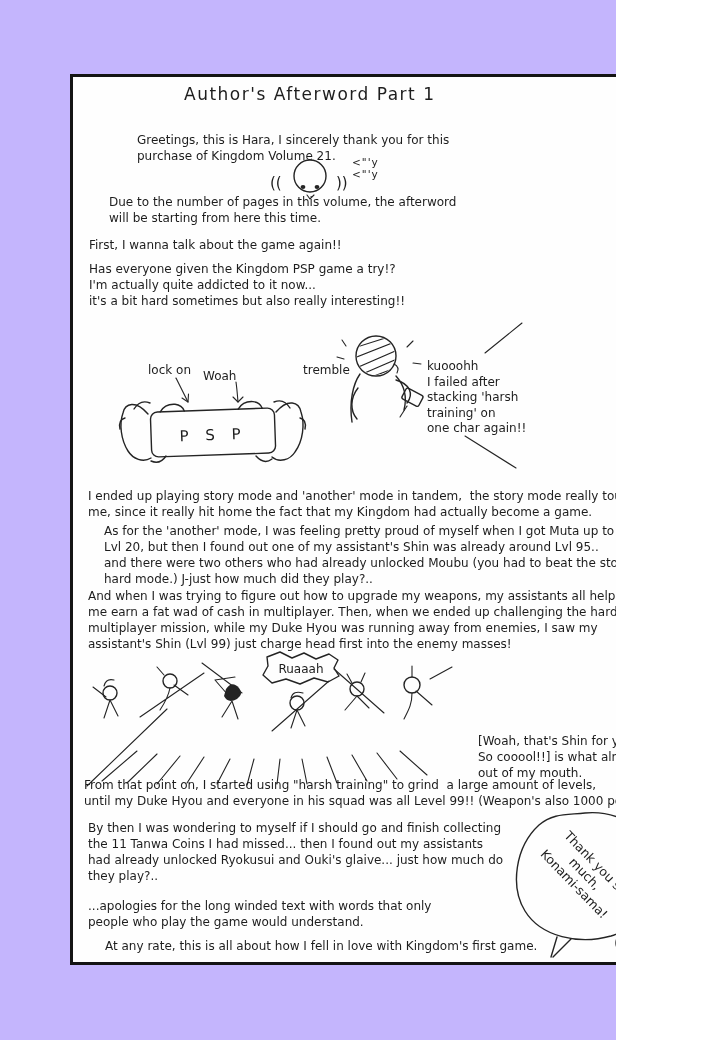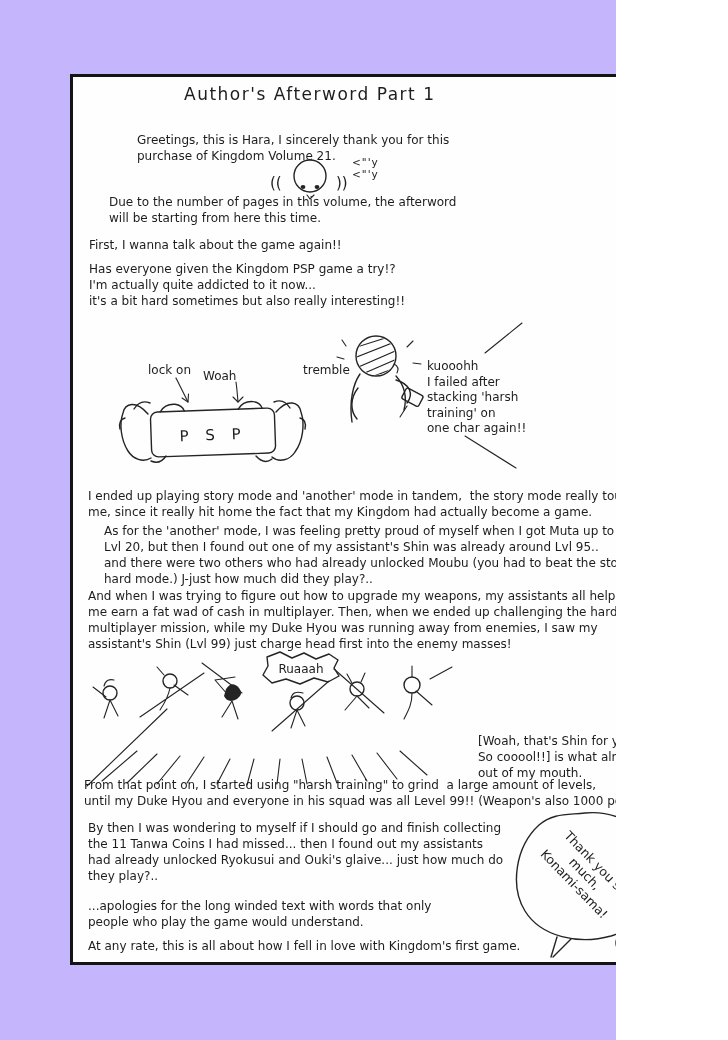--- a/index.html
+++ b/index.html
@@ -177,21 +177,21 @@
       <path class="ink" d="M80,4 C114,1 144,20 150,50 C156,82 140,116 106,127 C74,136 36,128 20,102 C5,78 10,38 34,16 C48,4 62,6 80,4 Z"></path>
       <path class="ink" d="M52,128 L46,148 M66,130 L48,148"></path>
     </svg>
   </div>
   <div class="bubble-text">Thank you so
 much,
 Konami-sama!</div>
 
   <div class="para" style="left:88px; top:898px;">...apologies for the long winded text with words that only
 people who play the game would understand.</div>
-  <div class="para" style="left:88px; top:938px;">At any rate, this is all about how I fell in love with Kingdom's first game.</div>
+  <div class="para" style="left:105px; top:938px;">At any rate, this is all about how I fell in love with Kingdom's first game.</div>
 
   <div class="doodle" style="left:612px; top:926px;">
     <svg width="46" height="36" viewBox="0 0 46 36">
       <ellipse class="ink" cx="23" cy="17" rx="19" ry="14"></ellipse>
       <path class="ink-thin" d="M10,14 L21,7 M21,7 C29,5 31,12 25,15 C18,19 21,25 29,22 M14,23 q7,7 15,2"></path>
     </svg>
   </div>
 
   <div class="pagenum">6</div>
 </div>

